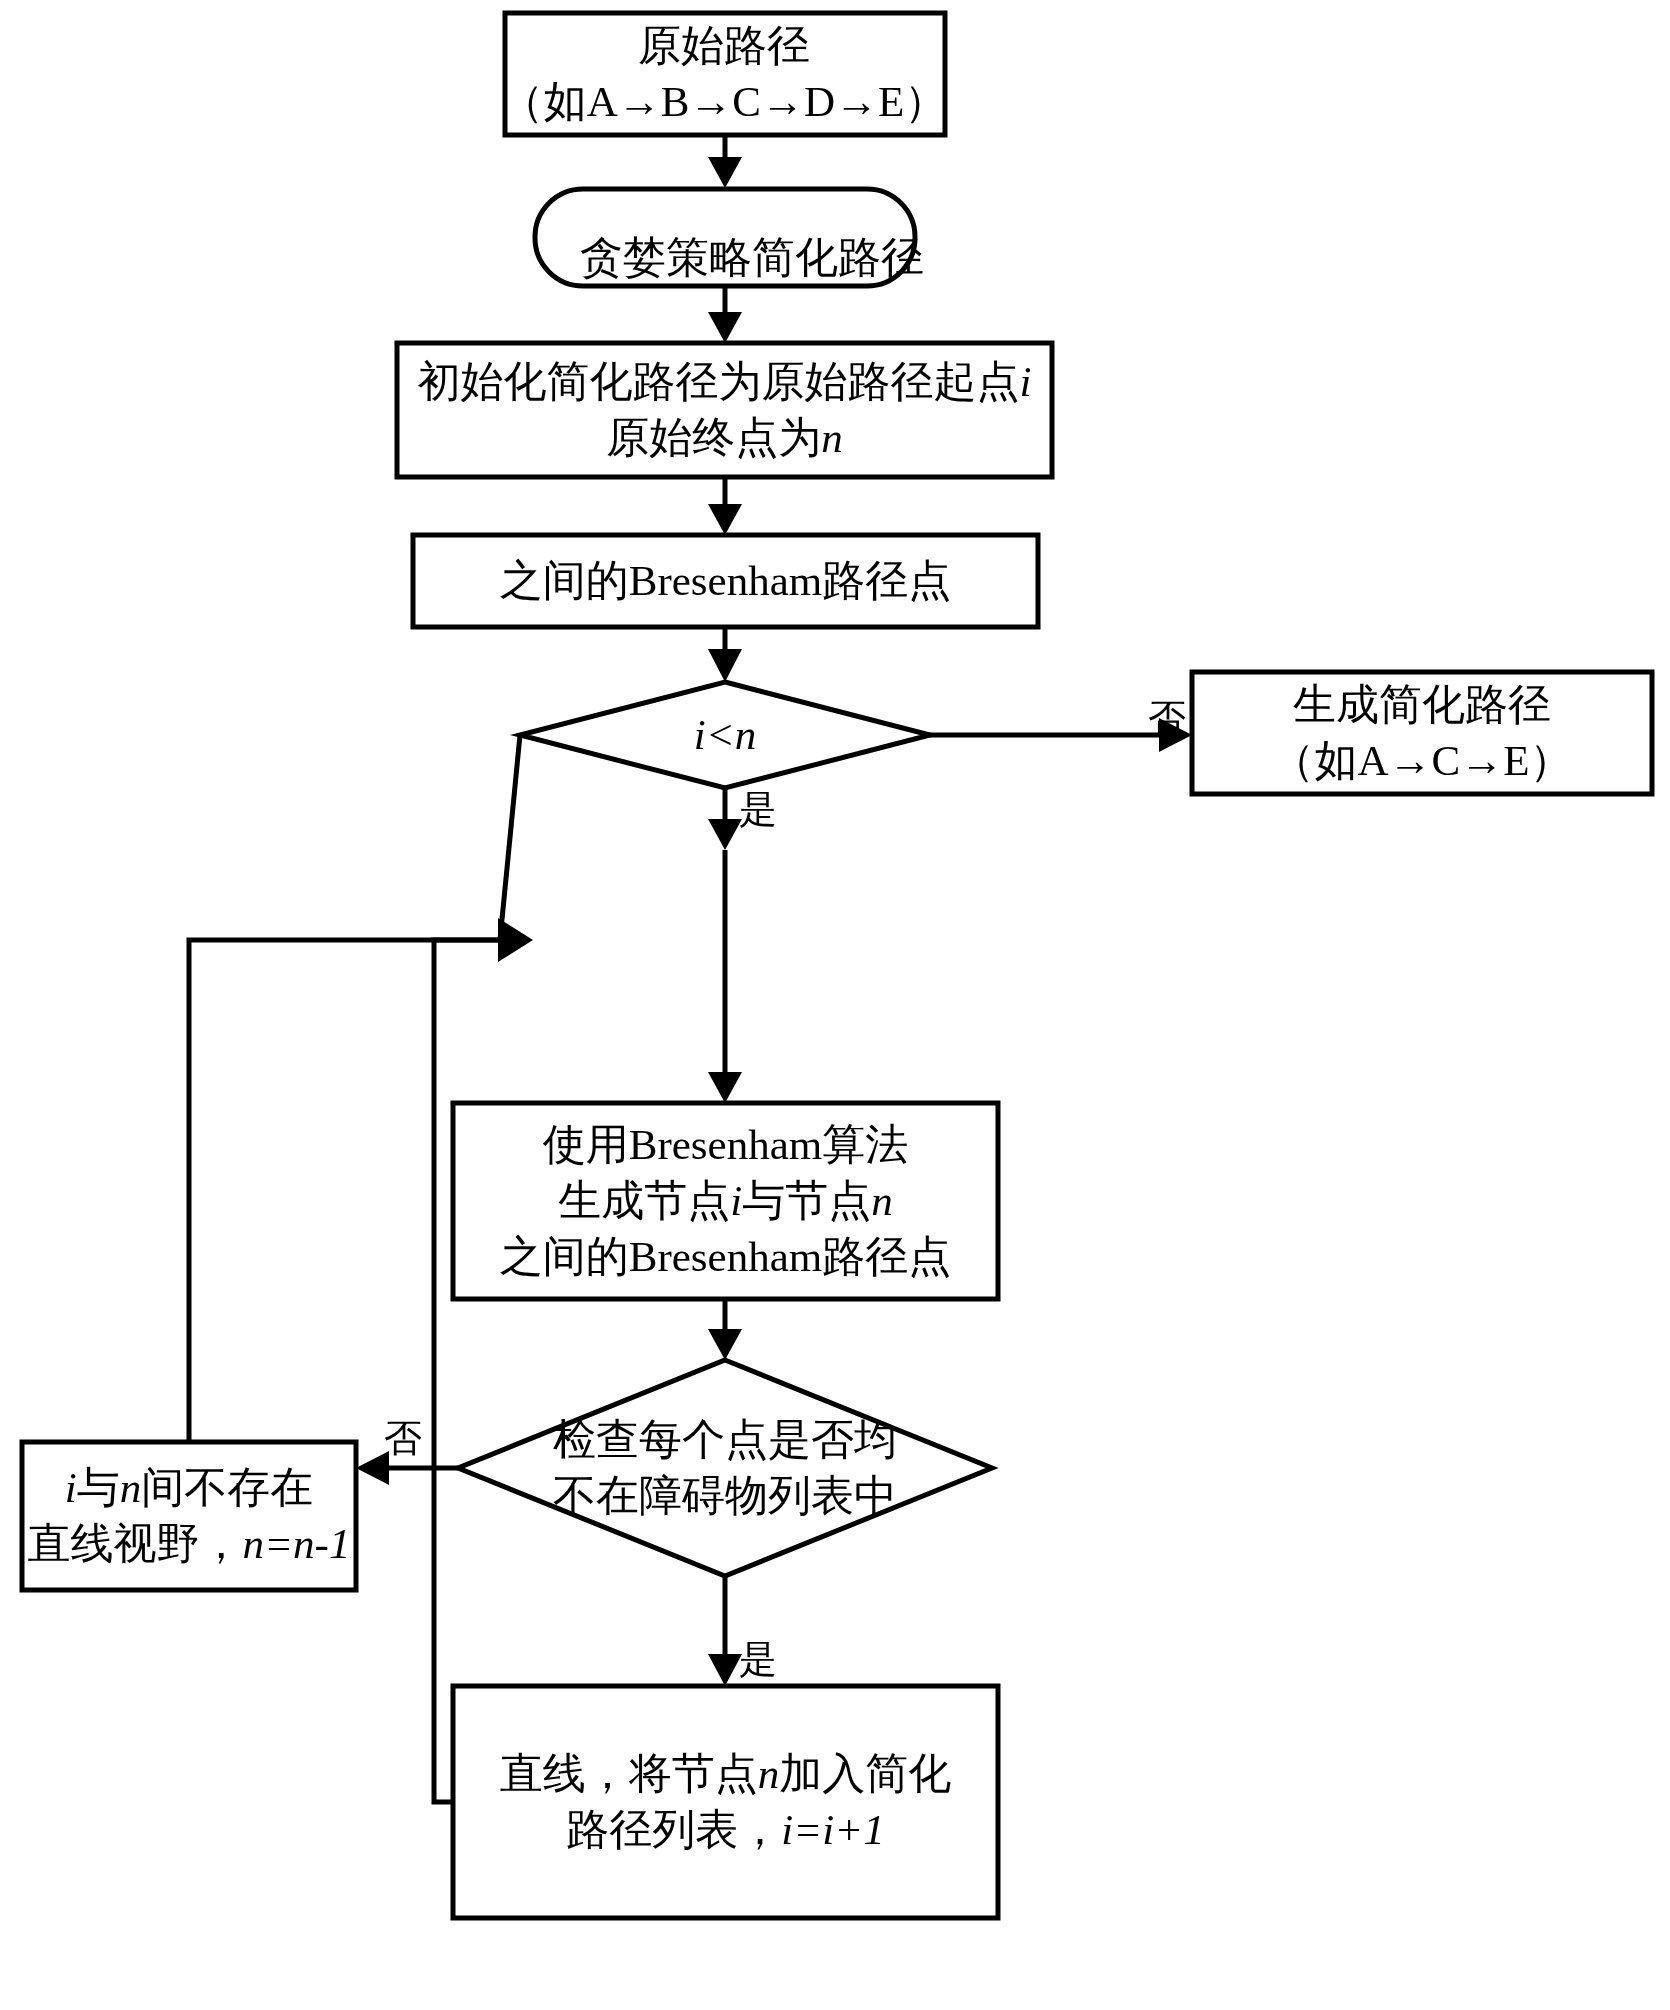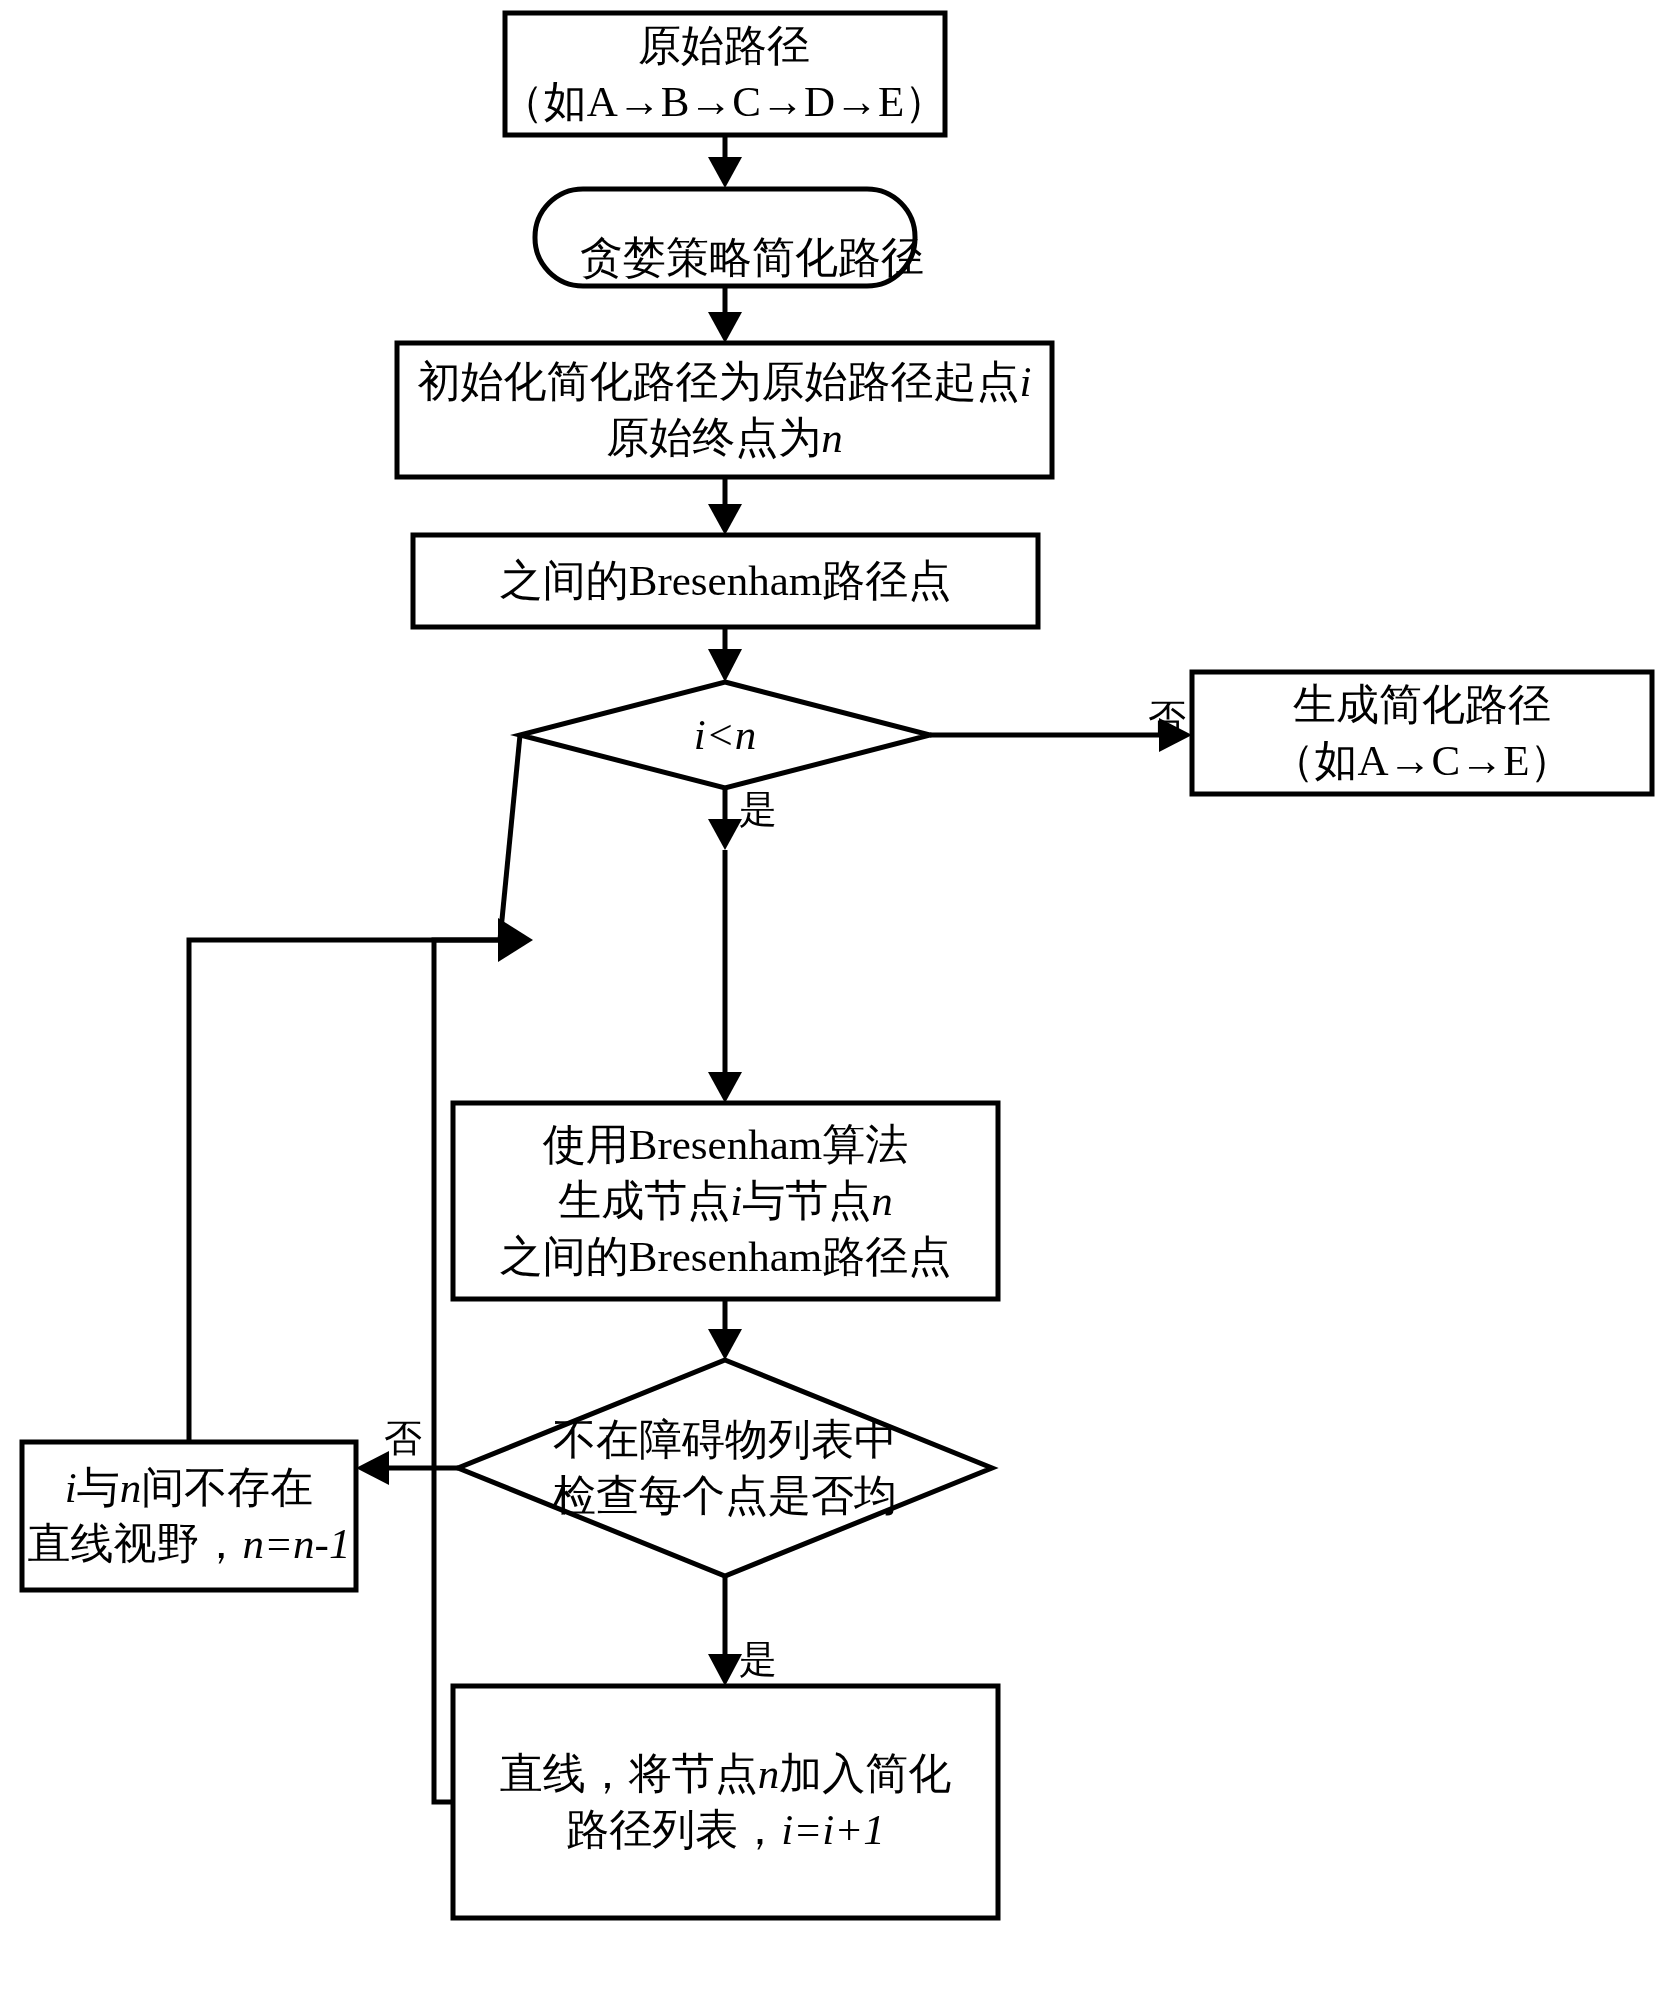--- a/index.html
+++ b/index.html
@@ -161,22 +161,22 @@
     <span class="ln">生成节点<i>i</i>与节点<i>n</i></span>
     <span class="ln">之间的Bresenham路径点</span>
   </div>
 
   <div class="node-text" style="left:1192px; top:672px; width:460px; height:122px;">
     <span class="ln">生成简化路径</span>
     <span class="ln">（如A→C→E）</span>
   </div>
 
   <div class="node-text" style="left:520px; top:1408px; width:410px; height:120px;">
+    <span class="ln">检查每个点是否均</span>
     <span class="ln">不在障碍物列表中</span>
-    <span class="ln">检查每个点是否均</span>
   </div>
 
   <div class="node-text" style="left:22px; top:1442px; width:334px; height:148px;">
     <span class="ln"><i>i</i>与<i>n</i>间不存在</span>
     <span class="ln">直线视野，<i>n=n-1</i></span>
   </div>
 
   <div class="node-text" style="left:453px; top:1686px; width:545px; height:232px;">
     <span class="ln">直线，将节点<i>n</i>加入简化</span>
     <span class="ln">路径列表，<i>i=i+1</i></span>

